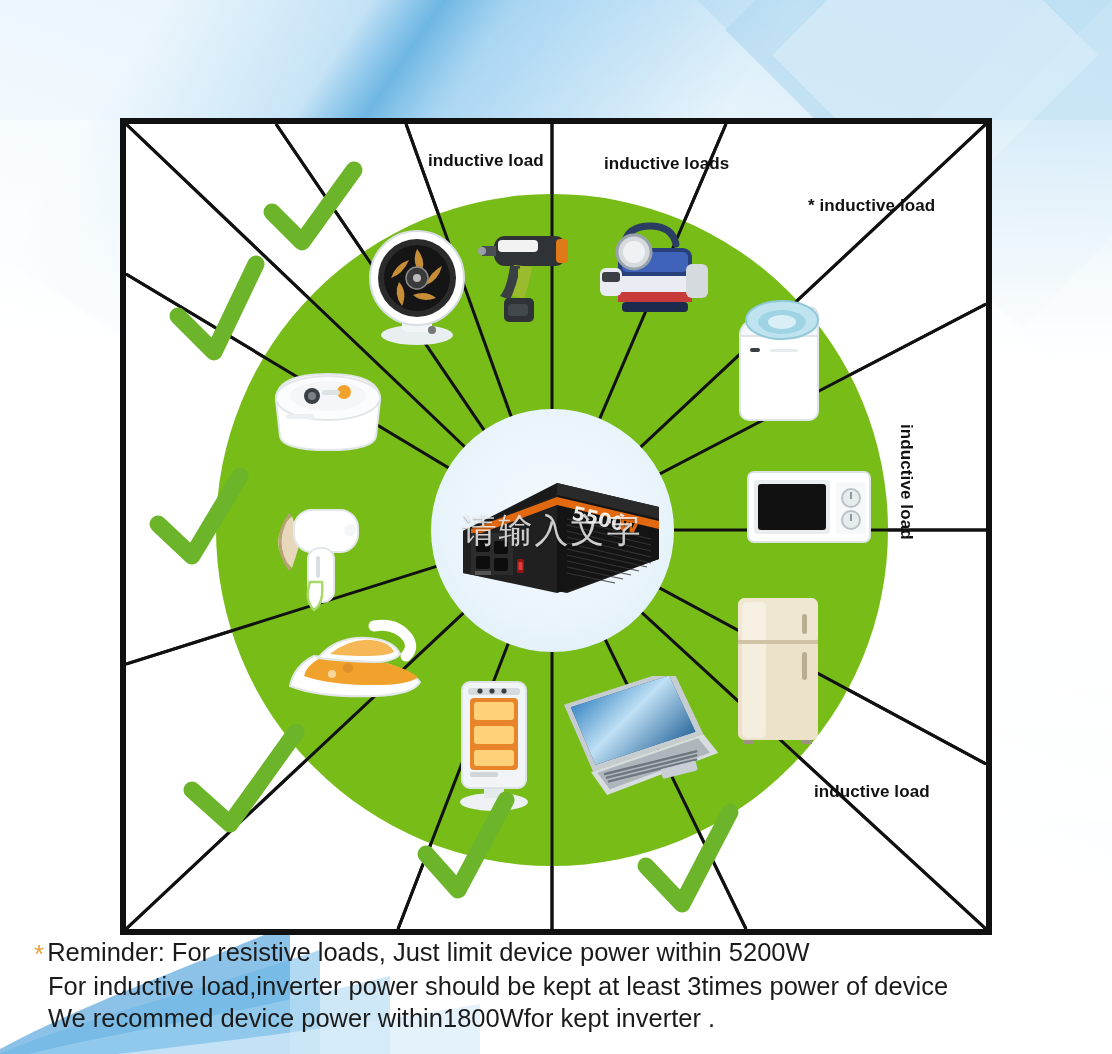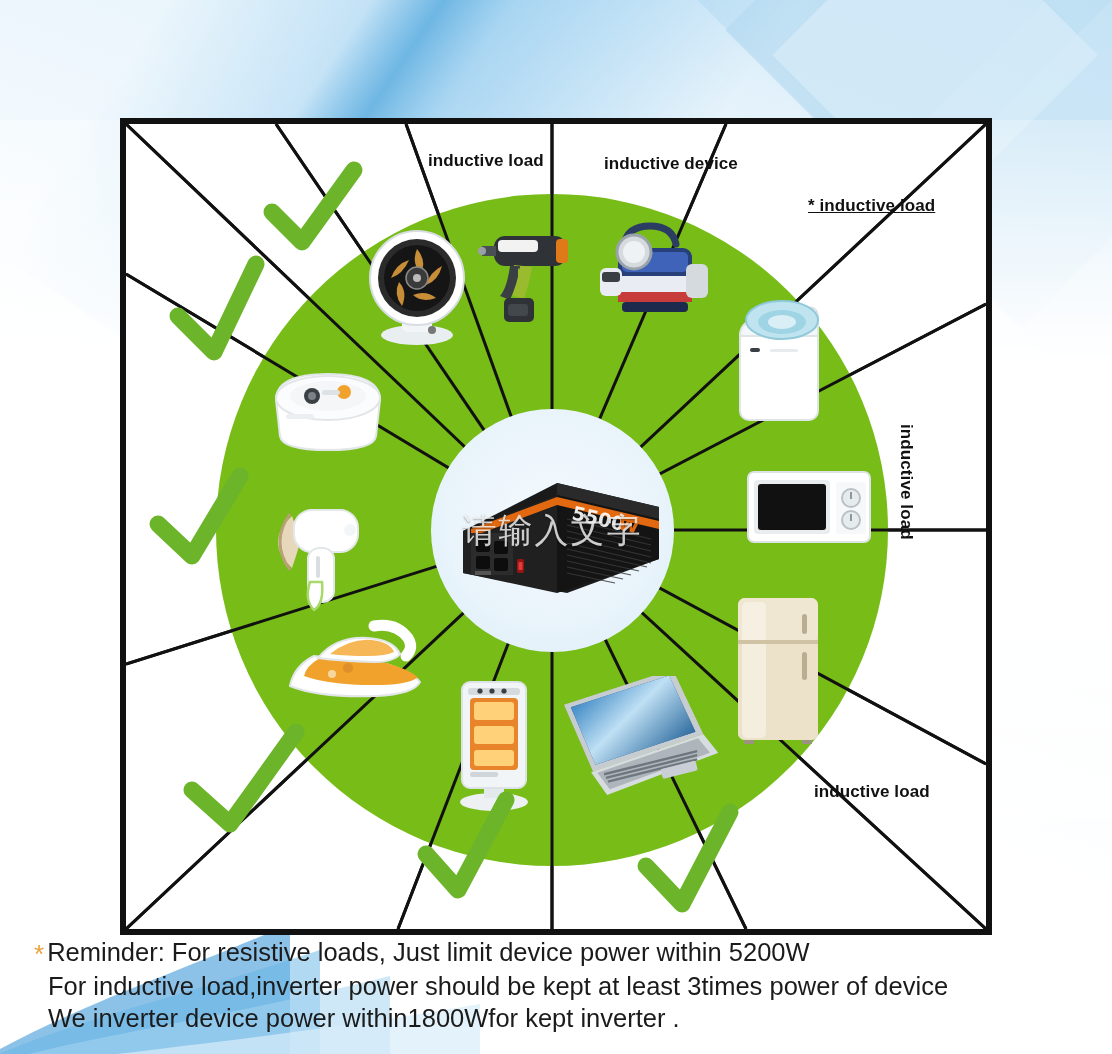--- a/index.html
+++ b/index.html
@@ -370,28 +370,28 @@
         <path d="M146 88 L176 118 L228 46"></path>
         <path d="M52 192 L88 228 L130 140"></path>
         <path d="M32 400 L66 432 L114 352"></path>
         <path d="M66 666 L104 700 L170 608"></path>
         <path d="M300 730 L332 766 L380 676"></path>
         <path d="M520 742 L556 780 L604 688"></path>
       </g>
     </svg>
 
     <span class="seg-label" style="left:302px;top:27px;">inductive load</span>
-    <span class="seg-label" style="left:478px;top:30px;">inductive device</span>
-    <span class="seg-label" style="left:682px;top:72px;text-decoration:underline;">* inductive load</span>
+    <span class="seg-label" style="left:478px;top:30px;">inductive loads</span>
+    <span class="seg-label" style="left:682px;top:72px;">* inductive load</span>
     <span class="seg-label" style="left:790px;top:300px;transform:rotate(90deg);transform-origin:0 0;">inductive load</span>
     <span class="seg-label" style="left:688px;top:658px;">inductive load</span>
   </div>
 </div>
 
 <div id="reminder">
   <span class="l1">
     <span class="star">*</span><span>Reminder: For resistive loads, Just limit device power within 5200W</span>
   </span>
   <span class="l2 nw">For inductive load,inverter power should be kept at least 3times power of device</span>
   <span class="l3 nw">
-    <span>We inverter device power within</span><span>1800W</span><span>for kept inverter .</span>
+    <span>We recommed device power within</span><span>1800W</span><span>for kept inverter .</span>
   </span>
 </div>
 
 </body></html>

